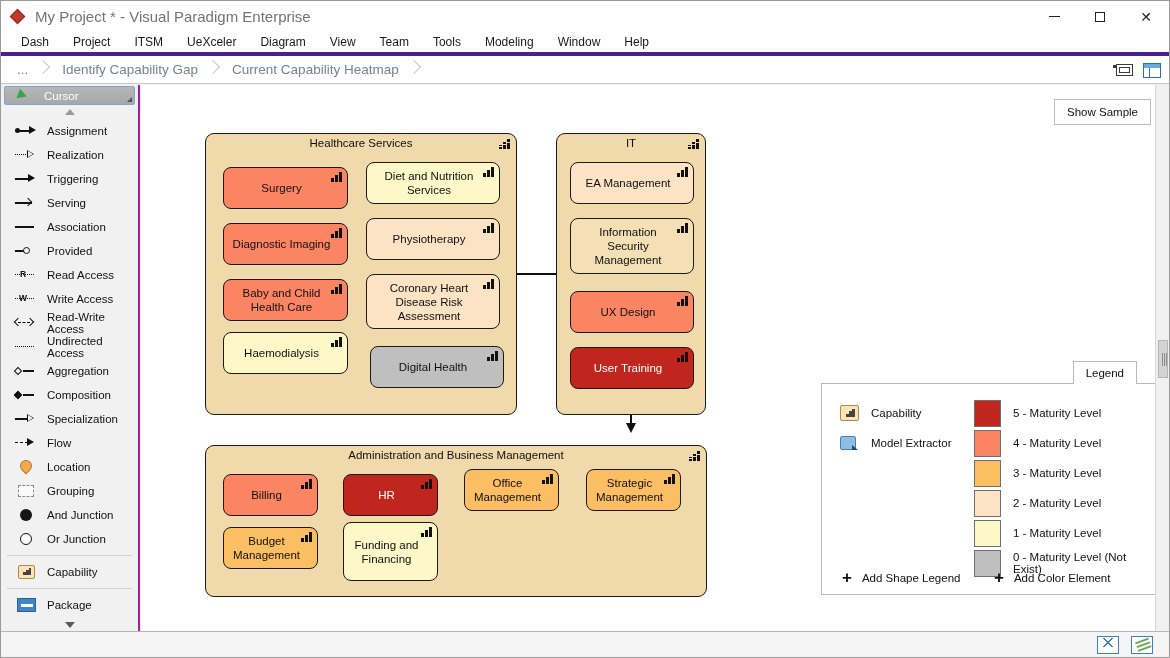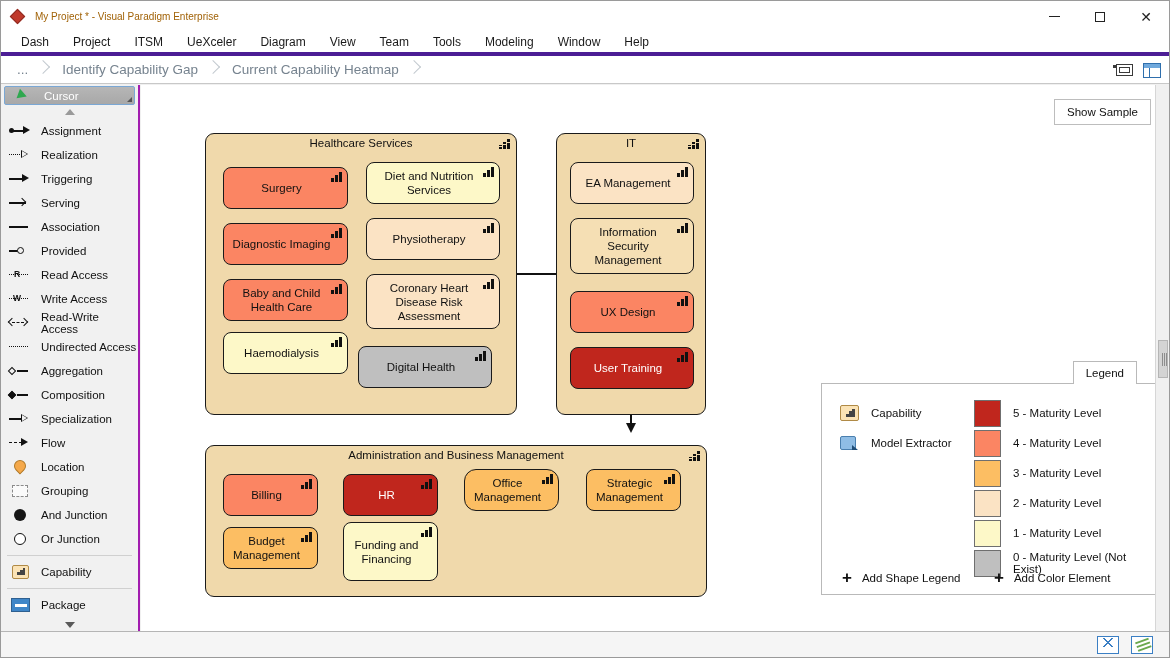--- a/index.html
+++ b/index.html
@@ -27,21 +27,21 @@
   .titlebar .app-icon {
     margin-left: 9px; margin-right: 9px;
     width: 16px; height: 16px; position: relative;
   }
   .titlebar .app-icon i {
     position:absolute; left:2px; top:2px; width:11px; height:11px;
     background:#c0392b; border:1px solid #8e2a20;
     transform: rotate(45deg);
   }
   .titlebar .title {
-    font-size: 10px; color: #a16207; white-space: nowrap;
+    font-size: 15px; color: #737373; white-space: nowrap;
   }
   .winbtns { position:absolute; right:0; top:0; height:31px; display:flex; }
   .winbtn {
     width: 46px; height: 31px; display:flex; align-items:center; justify-content:center;
     color:#222; font-size:13px;
   }
   .wb-min { width:11px; height:1px; background:#222; }
   .wb-max { width:10px; height:10px; border:1px solid #222; }
   .wb-cls { font-size:14px; line-height:1; }
 
@@ -102,21 +102,21 @@
   .pal-sel .lbl { color:#ffffff; font-size:11.5px; }
   .pal-sel::after{
     content:""; position:absolute; right:2px; bottom:2px;
     width:0;height:0;border-left:5px solid transparent;border-bottom:5px solid #555;
   }
   .pal-up { height:14px; display:flex; align-items:center; justify-content:center; }
   .pal-up i { width:0;height:0;border-left:5px solid transparent;border-right:5px solid transparent;border-bottom:6px solid #9a9a9a;}
   .pal-down { height:16px; display:flex; align-items:center; justify-content:center; }
   .pal-down i { width:0;height:0;border-left:5px solid transparent;border-right:5px solid transparent;border-top:6px solid #5a5a5a;}
   .pal-item {
-    height:24px; display:flex; align-items:center; gap:8px; padding-left:6px;
+    height:24px; display:flex; align-items:center; gap:8px; padding-left:12px;
     font-size:11.5px; color:#111; cursor:default;
   }
   .pal-ico { width:26px; height:16px; position:relative; flex:0 0 26px; }
   .pal-sep { height:1px; background:#d0d0d0; margin:4px 6px; }
 
   
   .ln { position:absolute; left:2px; top:7px; height:1.6px; background:#111; }
   .ln.dash { background:none; border-top:1.6px dashed #111; height:0; }
   .ln.dot  { background:none; border-top:1.6px dotted #111; height:0; }
   .arh { position:absolute; top:3px; width:0;height:0;
@@ -512,21 +512,21 @@
       </div>
       <div class="cap lvl2" style="left:160px; top:140px; width:134px; height:55px;">
         <span>Coronary Heart Disease Risk Assessment</span>
         <span class="badge"></span>
       </div>
 
       <div class="cap lvl1" style="left:17px; top:198px; width:125px; height:42px;">
         <span>Haemodialysis</span>
         <span class="badge"></span>
       </div>
-      <div class="cap lvl0" style="left:152px; top:212px; width:134px; height:42px;">
+      <div class="cap lvl0" style="left:164px; top:212px; width:134px; height:42px;">
         <span>Digital Health</span>
         <span class="badge"></span>
       </div>
     </div>
 
     <div class="grp" style="left:415px; top:48px; width:150px; height:282px;">
       <div class="grp-title">IT</div>
       <span class="badge"></span>
 
       <div class="cap lvl2" style="left:13px; top:28px; width:124px; height:42px;">
@@ -552,21 +552,21 @@
       <span class="badge"></span>
 
       <div class="cap lvl4" style="left:17px; top:28px; width:95px; height:42px;">
         <span>Billing</span>
         <span class="badge"></span>
       </div>
       <div class="cap lvl5" style="left:137px; top:28px; width:95px; height:42px;">
         <span>HR</span>
         <span class="badge"></span>
       </div>
-      <div class="cap lvl3" style="left:258px; top:23px; width:95px; height:42px;border-radius:12px;">
+      <div class="cap lvl3" style="left:258px; top:23px; width:95px; height:42px;">
         <span>Office Management</span>
         <span class="badge"></span>
       </div>
       <div class="cap lvl3" style="left:380px; top:23px; width:95px; height:42px;">
         <span>Strategic Management</span>
         <span class="badge"></span>
       </div>
       <div class="cap lvl3" style="left:17px; top:81px; width:95px; height:42px;">
         <span>Budget Management</span>
         <span class="badge"></span>

